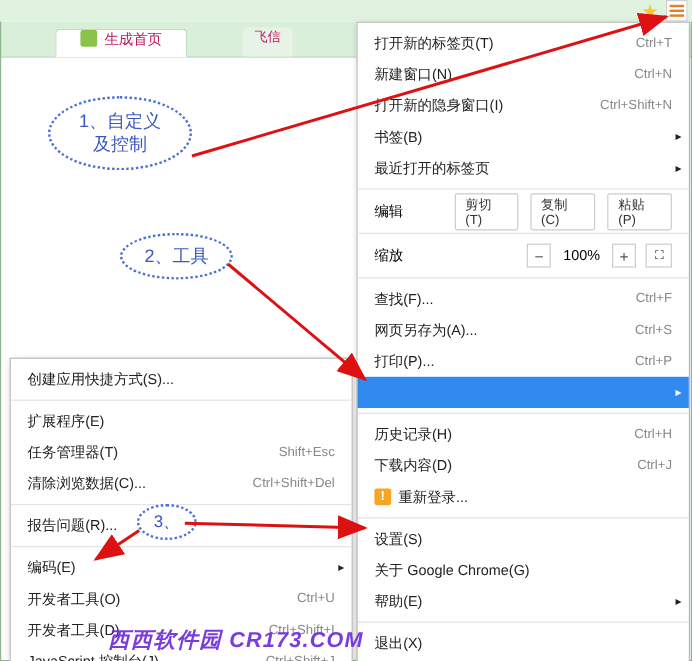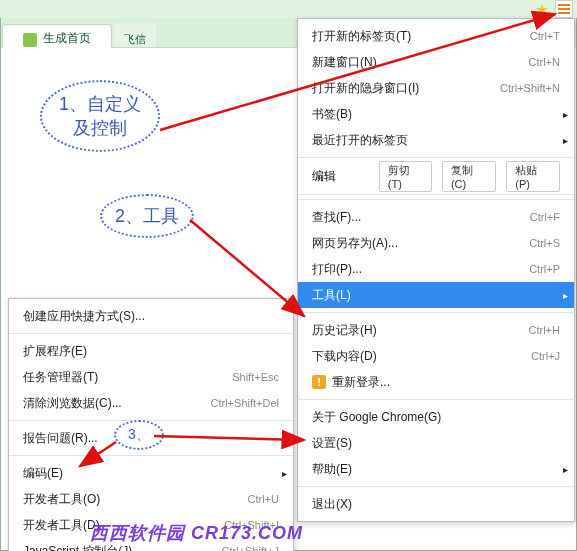--- a/index.html
+++ b/index.html
@@ -4,21 +4,21 @@
 <style>
   * { box-sizing: border-box; font-family: "Microsoft YaHei", Arial, sans-serif; }
   body { margin: 0; width: 577px; height: 551px; background: #fff; position: relative; font-size: 12px; overflow: hidden; }
 
   .topbar { position: relative; height: 18px; background: #e0f3e0; }
   .star { position: absolute; right: 28px; top: 0; font-size: 16px; color: #f6c82c; }
   .menu-btn { position: absolute; right: 4px; top: 0; width: 18px; height: 18px; border: 1px solid #d0d0d0; background: #fff; display: flex; flex-direction: column; justify-content: center; align-items: center; gap: 2px; }
   .menu-btn span { display: block; width: 12px; height: 2px; background: #e67e22; }
 
   .tabbar { height: 30px; background: #d9efd9; display: flex; align-items: flex-end; padding: 0 2px; border-bottom: 1px solid #c0dcc0; }
-  .tab { height: 24px; padding: 0 20px; display: flex; align-items: flex-end; gap: 6px; color: #14532d; border-top-left-radius: 4px; border-top-right-radius: 4px; margin-right: 2px; }
+  .tab { height: 24px; padding: 0 20px; display: flex; align-items: flex-start; gap: 6px; color: #be185d; border-top-left-radius: 4px; border-top-right-radius: 4px; margin-right: 2px; margin-left: 44px; }
   .tab.active { background: #fff; border: 1px solid #c0dcc0; border-bottom: 1px solid #fff; margin-bottom: -1px; position: relative; }
   .tab.active::before { content: ""; width: 14px; height: 14px; background: #8bc34a; border-radius: 2px; display: inline-block; }
   .tab.fx { background: #e6f3e6; padding: 0 10px; font-size: 11px; }
 
   
   .mainmenu { position: absolute; right: 2px; top: 18px; width: 278px; background: #fff; border: 1px solid #bbb; box-shadow: 1px 2px 6px rgba(0,0,0,.2); padding: 4px 0; }
   .mitem { display: flex; align-items: center; height: 26px; padding: 0 14px; color: #222; position: relative; }
   .mitem .lbl { flex: 1; }
   .mitem .sc { color: #888; font-size: 11px; }
   .mitem.hilite { background: #308aef; color: #fff; }
@@ -31,21 +31,21 @@
   .zbtn { width: 20px; height: 20px; border: 1px solid #ccc; background: #fff; display: flex; align-items: center; justify-content: center; font-size: 13px; color: #555; }
   .zval { padding: 0 6px; font-size: 12px; }
   .fsbtn { width: 22px; height: 20px; border: 1px solid #ccc; background: #fff; margin-left: 4px; display: flex; align-items: center; justify-content: center; font-size: 10px; letter-spacing: -1px; }
   .warn-ico { width: 14px; height: 14px; background: #f5a623; color: #fff; font-weight: bold; font-size: 11px; display: inline-flex; align-items: center; justify-content: center; margin-right: 6px; border-radius: 2px; }
 
   
   .submenu { position: absolute; left: 8px; top: 298px; width: 286px; background: #fff; border: 1px solid #bbb; box-shadow: 1px 2px 6px rgba(0,0,0,.2); padding: 4px 0; }
   .submenu .mitem { height: 26px; }
 
   
-  .callout { position: absolute; background: #fff; border: 2px dotted #4a6fd4; border-radius: 50%; padding: 10px 14px; color: #3a57c0; font-family: KaiTi, serif; font-size: 18px; text-align: center; }
+  .callout { position: absolute; background: #fff; border: 2px dotted #4a6fd4; border-radius: 50%; padding: 10px 14px; color: #3a57c0; font-family: KaiTi, serif; font-size: 15px; text-align: center; }
   .c1 { left: 40px; top: 80px; width: 120px; }
   .c2 { left: 100px; top: 194px; width: 94px; padding: 8px 10px; }
   .c3 { left: 114px; top: 420px; width: 50px; padding: 4px 6px; border-radius: 50%; font-size: 14px; }
 
   
   svg.arrows { position: absolute; left: 0; top: 0; pointer-events: none; }
 
   .wm { position: absolute; left: 90px; bottom: 6px; color: #6d28d9; font-size: 18px; font-style: italic; font-weight: bold; opacity: .9; letter-spacing: 1px; }
 
   .frame { position: absolute; inset: 0; border: 1px solid #8eb58e; pointer-events: none; }
@@ -96,56 +96,64 @@
     </div>
   <div class="msep"></div>
   <div class="mrow">
     <span class="lbl">编辑</span>
     <span style="flex:1"></span>
     <span class="pill">剪切(T)</span>
     <span class="pill">复制(C)</span>
     <span class="pill">粘贴(P)</span>
   </div>
   <div class="msep"></div>
+  <div class="mrow">
+    <span class="lbl">缩放</span>
+    <div class="zoombox">
+      <div class="zbtn">−</div>
+      <span class="zval">100%</span>
+      <div class="zbtn">+</div>
+      <div class="fsbtn">⛶</div>
+    </div>
+  </div>
   <div class="msep"></div>
   <div class="mitem">
       <span class="lbl">查找(F)...</span>
       <span class="sc">Ctrl+F</span>
     </div>
   <div class="mitem">
       <span class="lbl">网页另存为(A)...</span>
       <span class="sc">Ctrl+S</span>
     </div>
   <div class="mitem">
       <span class="lbl">打印(P)...</span>
       <span class="sc">Ctrl+P</span>
     </div>
   <div class="mitem hilite">
-      <span class="lbl">工具(L)</span>
       <span class="sub">▸</span>
     </div>
   <div class="msep"></div>
   <div class="mitem">
       <span class="lbl">历史记录(H)</span>
       <span class="sc">Ctrl+H</span>
     </div>
   <div class="mitem">
       <span class="lbl">下载内容(D)</span>
       <span class="sc">Ctrl+J</span>
     </div>
   <div class="mitem">
       <span class="warn-ico">!</span>
       <span class="lbl">重新登录...</span>
     </div>
   <div class="msep"></div>
   <div class="mitem">
+      <span class="lbl">设置(S)</span>
+    </div>
+  <div class="mitem">
       <span class="lbl">关于 Google Chrome(G)</span>
-    </div>
-  <div class="mitem">
-      <span class="lbl">设置(S)</span>
     </div>
   <div class="mitem">
       <span class="lbl">帮助(E)</span>
       <span class="sub">▸</span>
     </div>
   <div class="msep"></div>
   <div class="mitem">
       <span class="lbl">退出(X)</span>
     </div>
 </div>

